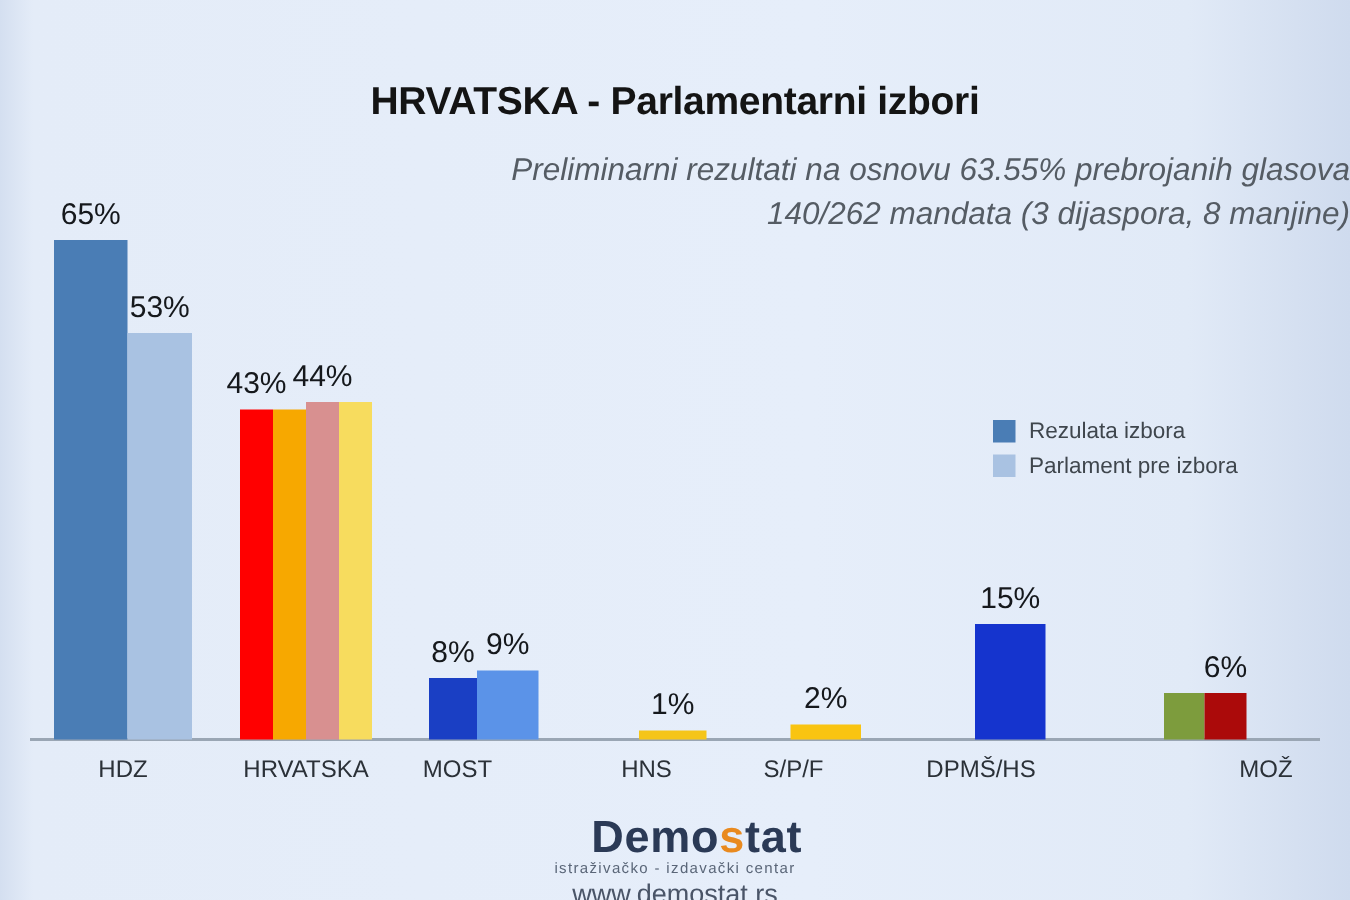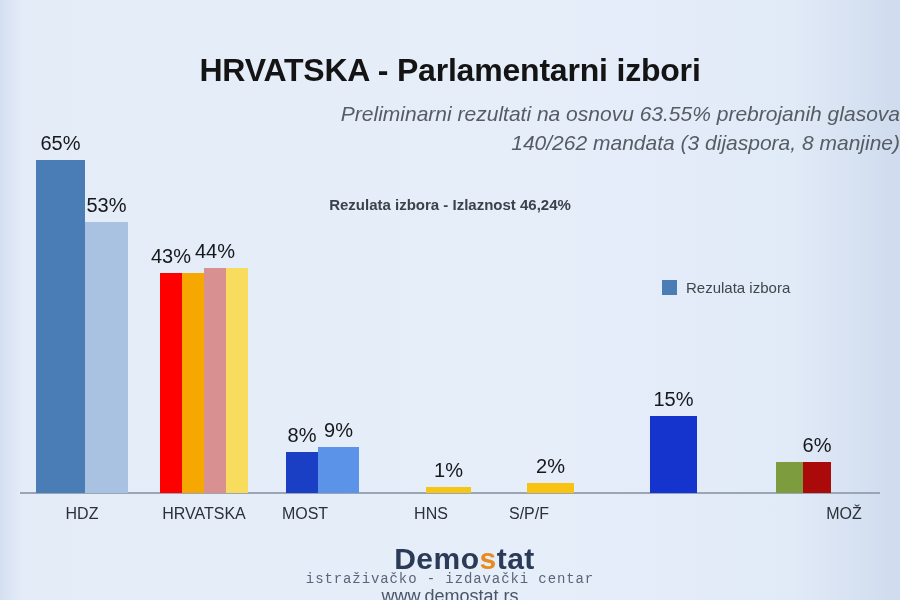--- a/index.html
+++ b/index.html
@@ -23,21 +23,21 @@
         #e6eefa 60%,
         #e1eaf7 88%,
         #cfdbee 100%);
   }
 
   
   #title {
     position: absolute;
     top: 52px; left: 0; width: 900px;
     text-align: center;
-    font-size: 32px;
+    font-size: 26px;
     font-weight: bold;
     color: #141414;
     letter-spacing: -0.2px;
   }
   #subtitle1, #subtitle2 {
     position: absolute;
     left: 0; width: 900px;
     text-align: right;
     font-style: italic;
     font-size: 21px;
@@ -129,25 +129,25 @@
   #logo-word {
     font-size: 30px;
     font-weight: bold;
     letter-spacing: 0.5px;
     color: #2b3a56;
     line-height: 30px;
     padding-left: 29px;
   }
   #logo-word .hl { color: #e98a1f; }
   #logo-tag {
-    font-size: 14px;
+    font-size: 10px;
     letter-spacing: 0.9px;
     color: #5a6678;
     line-height: 11px;
-    font-family: Liberation Mono, monospace;
+    font-family: Liberation Sans, sans-serif;
   }
   #logo-url {
     font-size: 18px;
     color: #4a5568;
     line-height: 21px;
     margin-top: 1px;
   }
 
   .axis-label {
     position: absolute;
@@ -159,26 +159,29 @@
   }
 </style>
 </head>
 <body>
 
 <div id="canvas">
 
   <div id="title">HRVATSKA - Parlamentarni izbori</div>
   <div id="subtitle1">Preliminarni rezultati na osnovu 63.55% prebrojanih glasova</div>
   <div id="subtitle2">140/262 mandata (3 dijaspora, 8 manjine)</div>
-  <div id="annotation">Rezulata izbora - Izlaznost 46,24%</div>
 
   <div id="legend">
       <div class="legend-row">
         <span class="legend-swatch" style="background: rgb(74, 125, 181);"></span>
         <span class="legend-label">Rezulata izbora</span>
+      </div>
+      <div class="legend-row">
+        <span class="legend-swatch" style="background: rgb(169, 194, 226);"></span>
+        <span class="legend-label">Parlament pre izbora</span>
       </div>
     </div>
 
   <div id="plot">
     <div id="baseline"></div>
   <div class="group" style="left: 36px;">
         <div class="bar" style="width: 49px; height: 333px; background: rgb(74, 125, 181);">
           <span class="bar-value">65%</span>
         </div>
         <div class="bar" style="width: 43px; height: 271px; background: rgb(169, 194, 226);">
@@ -216,20 +219,21 @@
         <div class="bar" style="width: 47px; height: 10px; background: rgb(249, 196, 17);">
           <span class="bar-value">2%</span>
         </div>
       </div>
       <div class="axis-label" style="left: 469px; width: 120px;">S/P/F</div>
       <div class="group" style="left: 650px;">
         <div class="bar" style="width: 47px; height: 77px; background: rgb(21, 52, 206);">
           <span class="bar-value">15%</span>
         </div>
       </div>
+      <div class="axis-label" style="left: 594px; width: 120px;">DPMŠ/HS</div>
       <div class="group" style="left: 776px;">
         <div class="bar" style="width: 27px; height: 31px; background: rgb(125, 156, 61);"></div>
         <div class="bar" style="width: 28px; height: 31px; background: rgb(171, 10, 10);">
           <span class="bar-value">6%</span>
         </div>
       </div>
       <div class="axis-label" style="left: 784px; width: 120px;">MOŽ</div>
     </div>
 
   <div id="logo">

